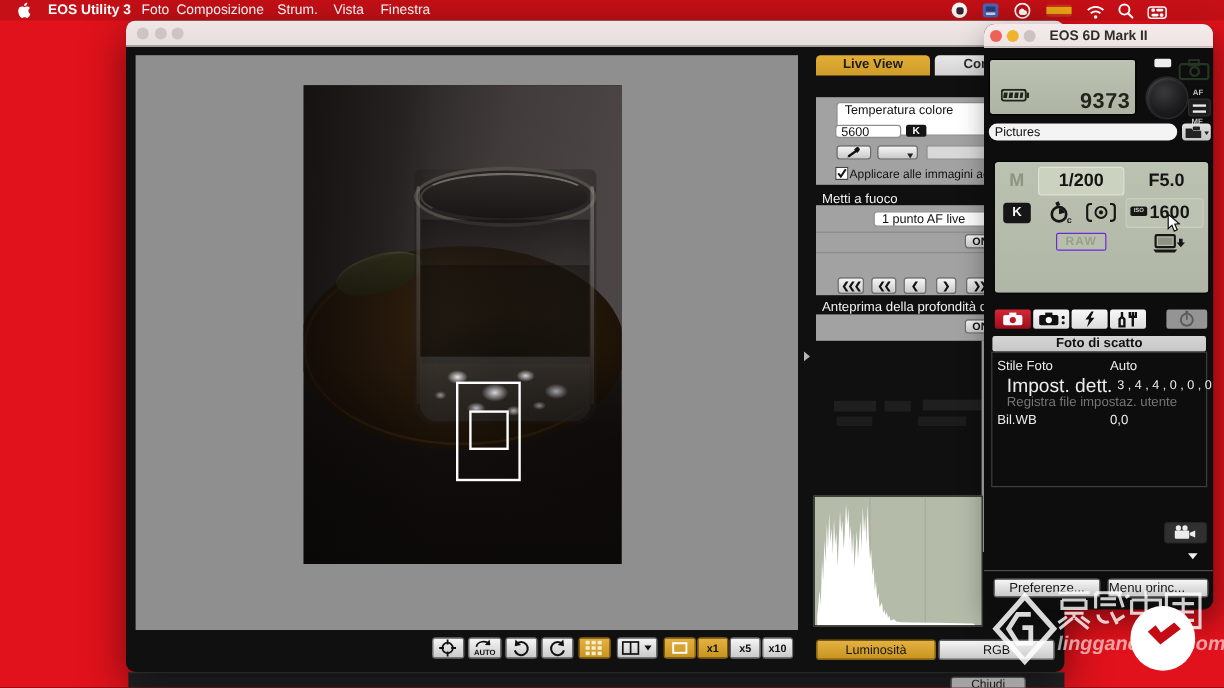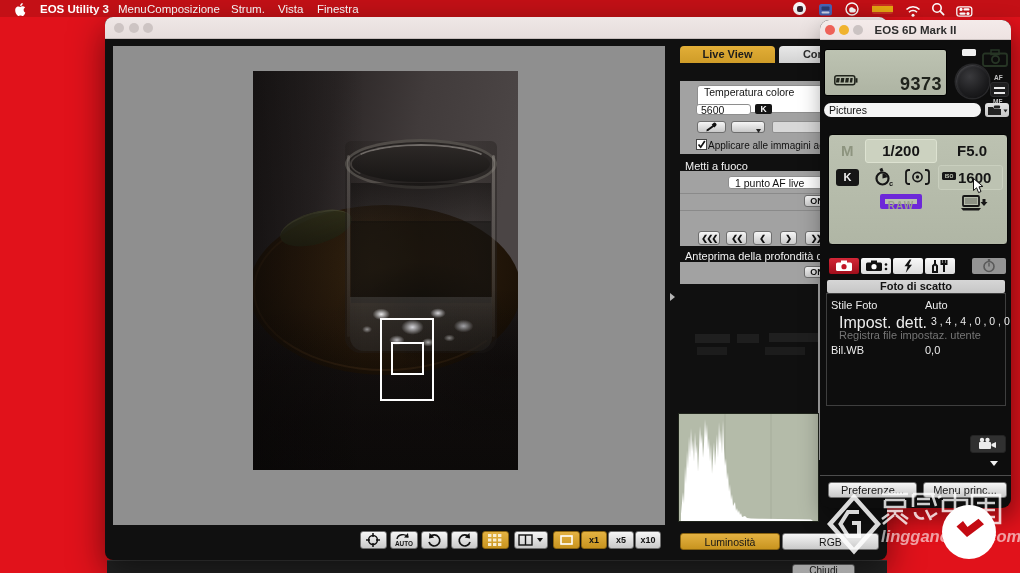--- a/index.html
+++ b/index.html
@@ -14,21 +14,21 @@
 <body>
 <div id="stage">
 
 <div class="ab" style="left:0;top:0;width:1020px;height:17px;background:#c41016;"></div>
 <div class="ab" style="left:14px;top:2px;">
   <svg width="13" height="13" viewBox="0 0 17 17">
         <path fill="#fff" d="M12.6 9.1c0-2 1.7-3 1.8-3.1-1-1.4-2.5-1.6-3-1.6-1.3-.1-2.5.8-3.1.8-.6 0-1.6-.8-2.7-.7-1.4 0-2.7.8-3.4 2-1.4 2.5-.4 6.3 1 8.3.7 1 1.5 2.1 2.6 2.1 1 0 1.4-.7 2.7-.7s1.6.7 2.7.7 1.8-1 2.5-2c.8-1.2 1.1-2.3 1.1-2.4 0 0-2.2-.8-2.2-3.4zM10.5 2.8c.6-.7 1-1.7.9-2.8-.9 0-1.9.6-2.5 1.3-.6.6-1 1.6-.9 2.6 1 .1 2-.5 2.5-1.1z"></path>
       </svg>
 </div>
 <div class="ab" style="left:40px;top:2.5px;color:#fff;font-size:11.5px;font-weight:bold;">EOS Utility 3</div>
-<div class="ab" style="left:118px;top:2.5px;color:#fff;font-size:11.5px;">Menu</div>
+<div class="ab" style="left:118px;top:2.5px;color:#fff;font-size:11.5px;">Foto</div>
 <div class="ab" style="left:147px;top:2.5px;color:#fff;font-size:11.5px;">Composizione</div>
 <div class="ab" style="left:231px;top:2.5px;color:#fff;font-size:11.5px;">Strum.</div>
 <div class="ab" style="left:278px;top:2.5px;color:#fff;font-size:11.5px;">Vista</div>
 <div class="ab" style="left:317px;top:2.5px;color:#fff;font-size:11.5px;">Finestra</div>
 
 <div class="ab" style="left:793px;top:2px;width:13px;height:13px;border-radius:50%;background:#fff;"></div>
 <div class="ab" style="left:796.5px;top:5.5px;width:6px;height:6px;border-radius:2px;background:#3a2430;"></div>
 <div class="ab" style="left:818px;top:2px;width:15px;height:13px;">
   <svg width="15" height="13">
         <rect x="1" y="1" width="13" height="11.5" rx="2.5" fill="#4a66bb"></rect>
@@ -300,21 +300,21 @@
     <svg width="25" height="18">
           <path d="M5 2 L3.5 2 A2.5 2.5 0 0 0 1 4.5 L1 13.5 A2.5 2.5 0 0 0 3.5 16 L5 16" fill="none" stroke="#161616" stroke-width="1.8"></path>
           <path d="M20 2 L21.5 2 A2.5 2.5 0 0 1 24 4.5 L24 13.5 A2.5 2.5 0 0 1 21.5 16 L20 16" fill="none" stroke="#161616" stroke-width="1.8"></path>
           <circle cx="12.5" cy="9" r="4.6" fill="none" stroke="#161616" stroke-width="1.6"></circle>
           <circle cx="12.5" cy="9" r="1.7" fill="#161616"></circle>
         </svg>
   </div>
   <div class="ab" style="left:118px;top:145px;width:65px;height:25px;background:#bdc3b2;border:1px solid #c9cfbe;border-radius:3px;box-sizing:border-box;"></div>
   <div class="ab" style="left:122px;top:152px;width:14px;height:8px;background:#161616;border-radius:1.5px;text-align:center;font-size:5px;font-weight:bold;color:#c9cfbe;line-height:8px;">ISO</div>
   <div class="ab" style="left:138px;top:149px;font-size:15px;font-weight:bold;color:#151515;">1600</div>
-  <div class="ab" style="left:60px;top:174px;width:42px;height:15px;background:#b9bfae;border:5px solid #6d28d9;border-radius:2px;box-sizing:border-box;text-align:center;font-size:10px;font-weight:bold;color:#98a089;line-height:13px;letter-spacing:1px;">RAW</div>
+  <div class="ab" style="left:60px;top:174px;width:42px;height:15px;background:#b9bfae;border:1px solid #6d28d9;border-radius:2px;box-sizing:border-box;text-align:center;font-size:10px;font-weight:bold;color:#98a089;line-height:13px;letter-spacing:1px;">RAW</div>
   <div class="ab" style="left:141px;top:174px;width:27px;height:17px;">
     <svg width="27" height="17">
           <rect x="2" y="2" width="16" height="10" rx="1" fill="none" stroke="#161616" stroke-width="1.8"></rect>
           <rect x="4" y="4" width="12" height="6" fill="#161616" opacity=".25"></rect>
           <path d="M0 14 L20 14 L18 16.5 L2 16.5 Z" fill="#161616"></path>
           <path d="M21.5 5 L24.5 5 L24.5 8 L26.5 8 L23 12 L19.5 8 L21.5 8 Z" fill="#161616"></path>
         </svg>
   </div>
 
   <div class="ab" style="left:152px;top:158px;width:12px;height:16px;z-index:5;">
@@ -372,21 +372,21 @@
     <svg width="34" height="16">
           <rect x="8" y="6" width="12" height="7" rx="1" fill="#ececec"></rect>
           <circle cx="11" cy="4" r="2.2" fill="#ececec"></circle>
           <circle cx="16.5" cy="4" r="2.2" fill="#ececec"></circle>
           <path d="M20.5 8 L25 6 L25 12 L20.5 10 Z" fill="#ececec"></path>
         </svg>
   </div>
   <div class="ab" style="left:170px;top:441px;width:0;height:0;border-top:5px solid #f0f0f0;border-left:4px solid transparent;border-right:4px solid transparent;"></div>
   <div class="ab" style="left:0;top:455px;width:191px;height:1px;background:#4d4d4d;"></div>
   <div class="ab btnl" style="left:8px;top:462px;width:89px;height:16px;text-align:center;font-size:11px;color:#181818;line-height:15px;">Preferenze...</div>
-  <div class="ab btnl" style="left:103px;top:462px;width:84px;height:16px;text-align:center;font-size:11px;color:#181818;line-height:15px;">Menu princ...</div>
+  <div class="ab btnl" style="left:103px;top:462px;width:84px;height:16px;text-align:left;font-size:11px;color:#181818;line-height:15px;">Menu princ...</div>
 </div>
 
 <div class="ab" style="left:826px;top:490px;width:196px;height:66px;z-index:30;">
   <svg width="196" height="66">
 
     <g stroke="#fff" fill="none" opacity="0.85">
       <path d="M28 7 L52 34 L28 61 L4 34 Z" stroke-width="4.5"></path>
       <path d="M33 22 L22 22 L14.5 34 L22 46 L33 46 L33 33 L26 33" stroke-width="4"></path>
     </g>
 

